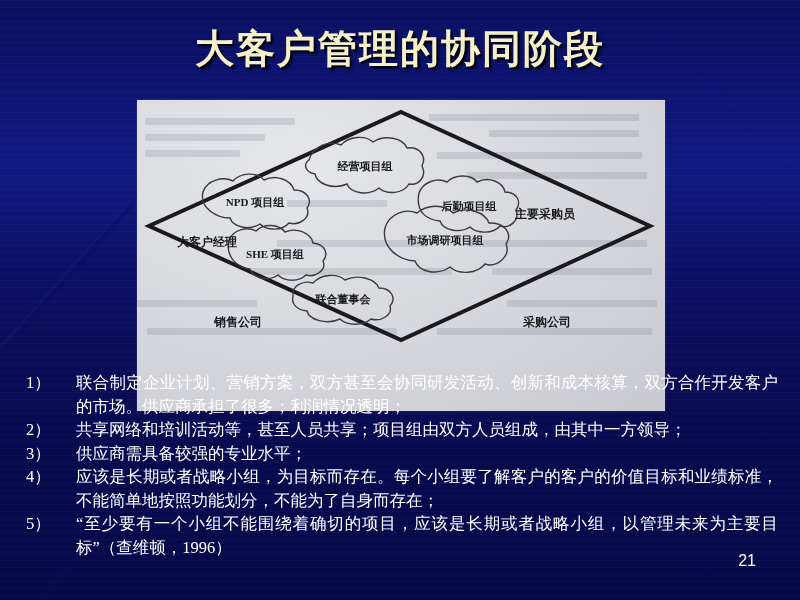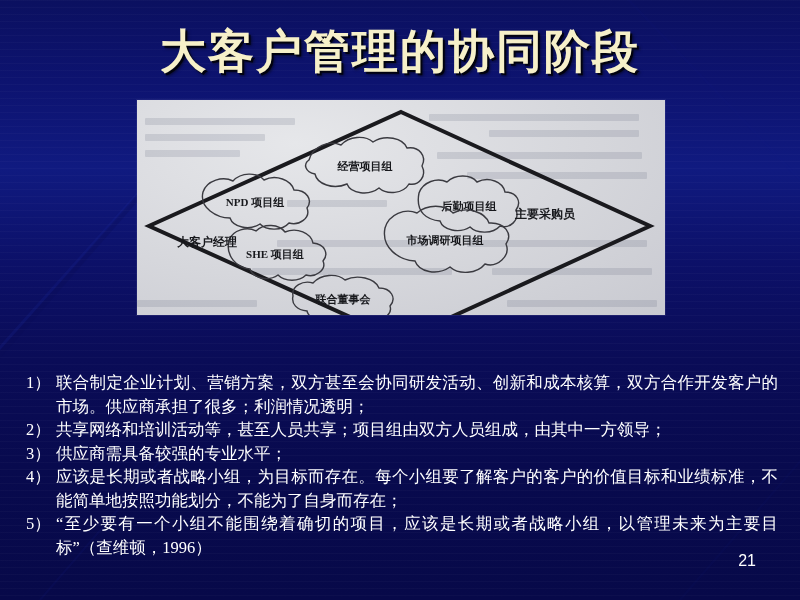--- a/index.html
+++ b/index.html
@@ -42,38 +42,38 @@
       rgba(0,0,0,0.0) 7px);
   }
 
   
   #title {
     position: absolute;
     top: 28px;
     left: 0;
     width: 800px;
     text-align: center;
-    font-size: 46px;
+    font-size: 39px;
     line-height: 1.06;
     font-weight: bold;
     color: #f6f0c9;
     letter-spacing: 2px;
     text-shadow:
        2px 2px 0 rgba(0,0,0,0.75),
        3px 3px 3px rgba(0,0,0,0.5);
     white-space: nowrap;
   }
 
   
   #figure {
     position: absolute;
     left: 137px;
     top: 100px;
     width: 528px;
-    height: 215px;
+    height: 311px;
     background: #d9dade;
     overflow: hidden;
     box-shadow: 0 0 0 1px rgba(255,255,255,0.06);
   }
   #figure-paper {
     position: absolute;
     inset: 0;
     background:
       radial-gradient(ellipse at 30% 20%, #e6e7ea 0%, #d6d7dc 55%, #c9cad1 100%);
   }
@@ -119,20 +119,21 @@
   .li-marker {
     flex: 0 0 auto;
     width: 30px;
     text-align: left;
     white-space: nowrap;
   }
   .li-text {
     flex: 1 1 auto;
     text-align: justify;
     text-justify: inter-ideograph;
+    margin-left: 20px;
   }
 
   
   #page-number {
     position: absolute;
     right: 44px;
     top: 552px;
     color: #ffffff;
     font-family: "Liberation Sans", sans-serif;
     font-size: 16px;

